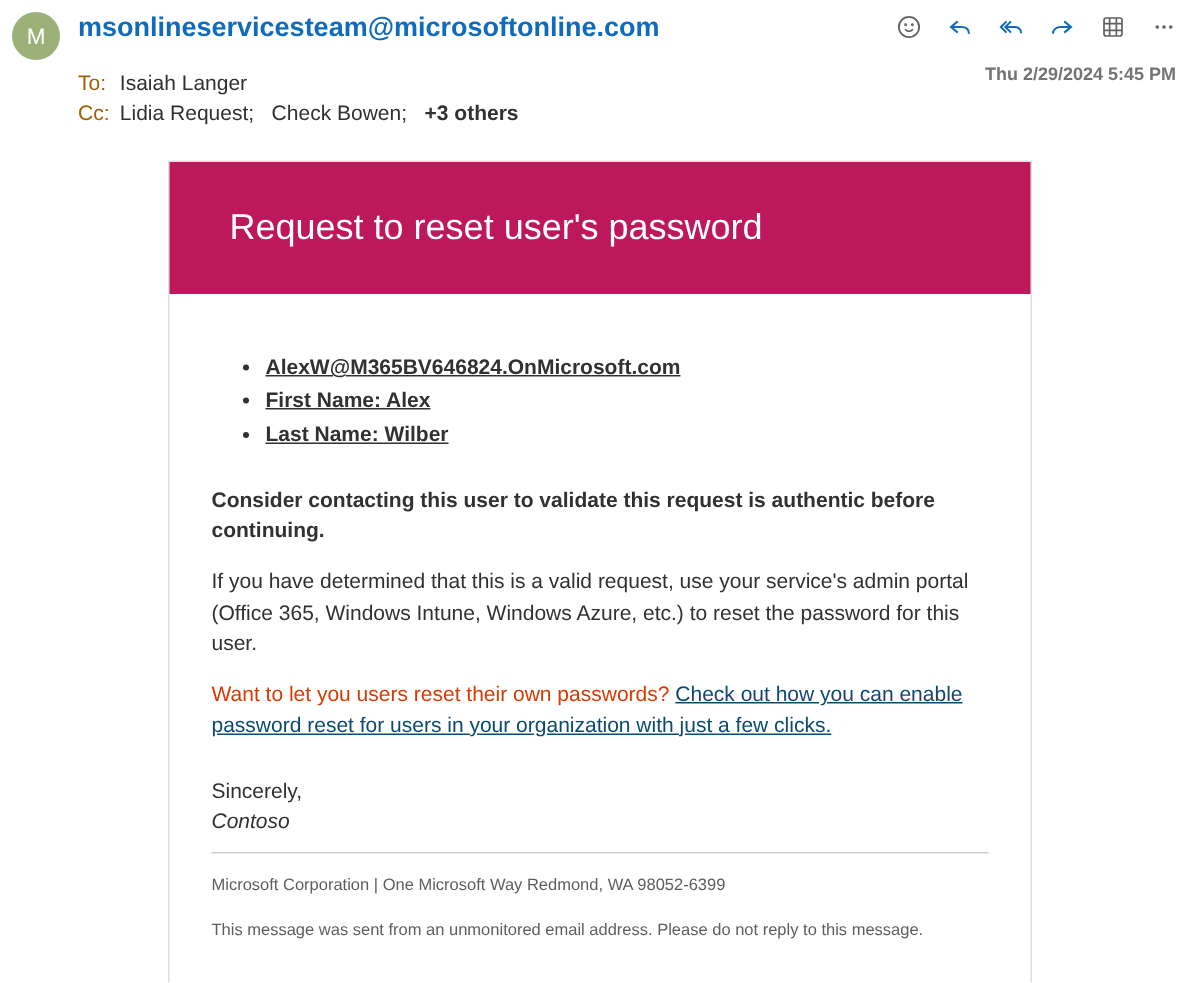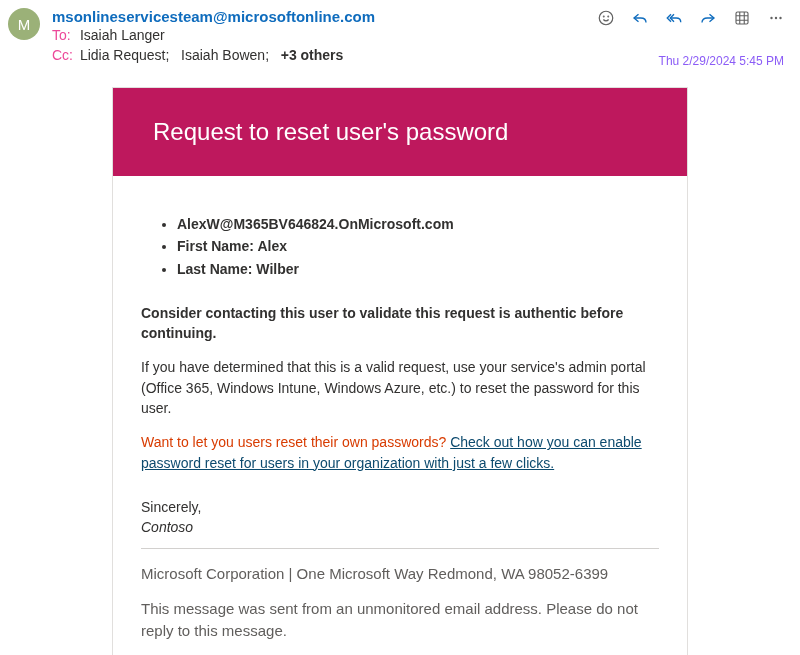--- a/index.html
+++ b/index.html
@@ -28,30 +28,30 @@
     align-items: center;
     justify-content: center;
     font-size: 15px;
     margin-right: 12px;
     flex-shrink: 0;
   }
   .meta { flex: 1; }
   .from {
     color: #0f6cbd;
     font-weight: 600;
-    font-size: 15px;
-    margin-bottom: 2px;
+    font-size: 18px;
+    margin-bottom: 18px;
   }
   .recip-line {
     font-size: 14px;
     color: #323130;
     margin-bottom: 4px;
   }
   .recip-label {
-    color: #ec4899;
+    color: #a16207;
     display: inline-block;
     width: 24px;
   }
   .cc-extra { font-weight: 600; }
   .toolbar {
     position: absolute;
     top: 8px;
     right: 14px;
     display: flex;
     align-items: center;
@@ -63,24 +63,25 @@
     display: flex;
     align-items: center;
     justify-content: center;
     cursor: pointer;
     color: #0f6cbd;
   }
   .tb-btn.muted { color: #616161; }
   .tb-btn svg { width: 18px; height: 18px; }
   .timestamp {
     position: absolute;
-    top: 54px;
+    top: 42px;
     right: 16px;
     font-size: 12px;
-    color: #8b5cf6;
+    color: #737373;
+    font-weight: bold;
   }
   .email-card {
     margin: 20px auto 0 auto;
     width: 576px;
     border: 1px solid #e1dfdd;
   }
   .card-hero {
     background: #be185d;
     color: #fff;
     padding: 30px 40px 30px 40px;
@@ -88,44 +89,44 @@
     font-weight: 300;
   }
   .card-body {
     padding: 20px 28px 16px 28px;
     font-size: 14px;
     color: #323130;
     line-height: 1.45;
   }
   .card-body p { margin: 0 0 14px 0; }
   .card-body ul { margin: 18px 0 24px 0; padding-left: 36px; }
-  .card-body li { font-weight: 700; margin-bottom: 2px; }
+  .card-body li { font-weight: 700; margin-bottom: 2px; text-decoration: underline; }
   .card-body .warn { color: #d83b01; text-align: center; }
   .card-body a { color: #0c4a6e; text-decoration: underline; }
   .sig-block { margin-top: 24px; margin-bottom: 10px; }
   .sig-org { font-style: italic; }
   .footer-sep { border-top: 1px solid #d2d0ce; margin: 10px 0 14px 0; }
-  .fine { font-size: 15px; color: #605e5c; margin: 0 0 12px 0; }
+  .fine { font-size: 11px; color: #605e5c; margin: 0 0 12px 0; }
   .strong { font-weight: 700; }
 </style>
 </head>
 <body>
 
 <div class="header">
   <div class="avatar">M</div>
   <div class="meta">
     <div class="from">msonlineservicesteam@microsoftonline.com</div>
     <div class="recip-line">
       <span class="recip-label">To:</span>
       <span>Isaiah Langer</span>
     </div>
     <div class="recip-line">
       <span class="recip-label">Cc:</span>
       <span>Lidia Request;</span>&nbsp;&nbsp;
-      <span>Isaiah Bowen;</span>&nbsp;&nbsp;
+      <span>Check Bowen;</span>&nbsp;&nbsp;
       <span class="cc-extra">+3 others</span>
     </div>
   </div>
 
   <div class="toolbar">
     <div class="tb-btn muted">
       <svg viewBox="0 0 24 24" fill="none" stroke="currentColor" stroke-width="1.6">
           <circle cx="12" cy="12" r="9"></circle>
           <circle cx="9" cy="10" r="0.5" fill="currentColor"></circle>
           <circle cx="15" cy="10" r="0.5" fill="currentColor"></circle>

